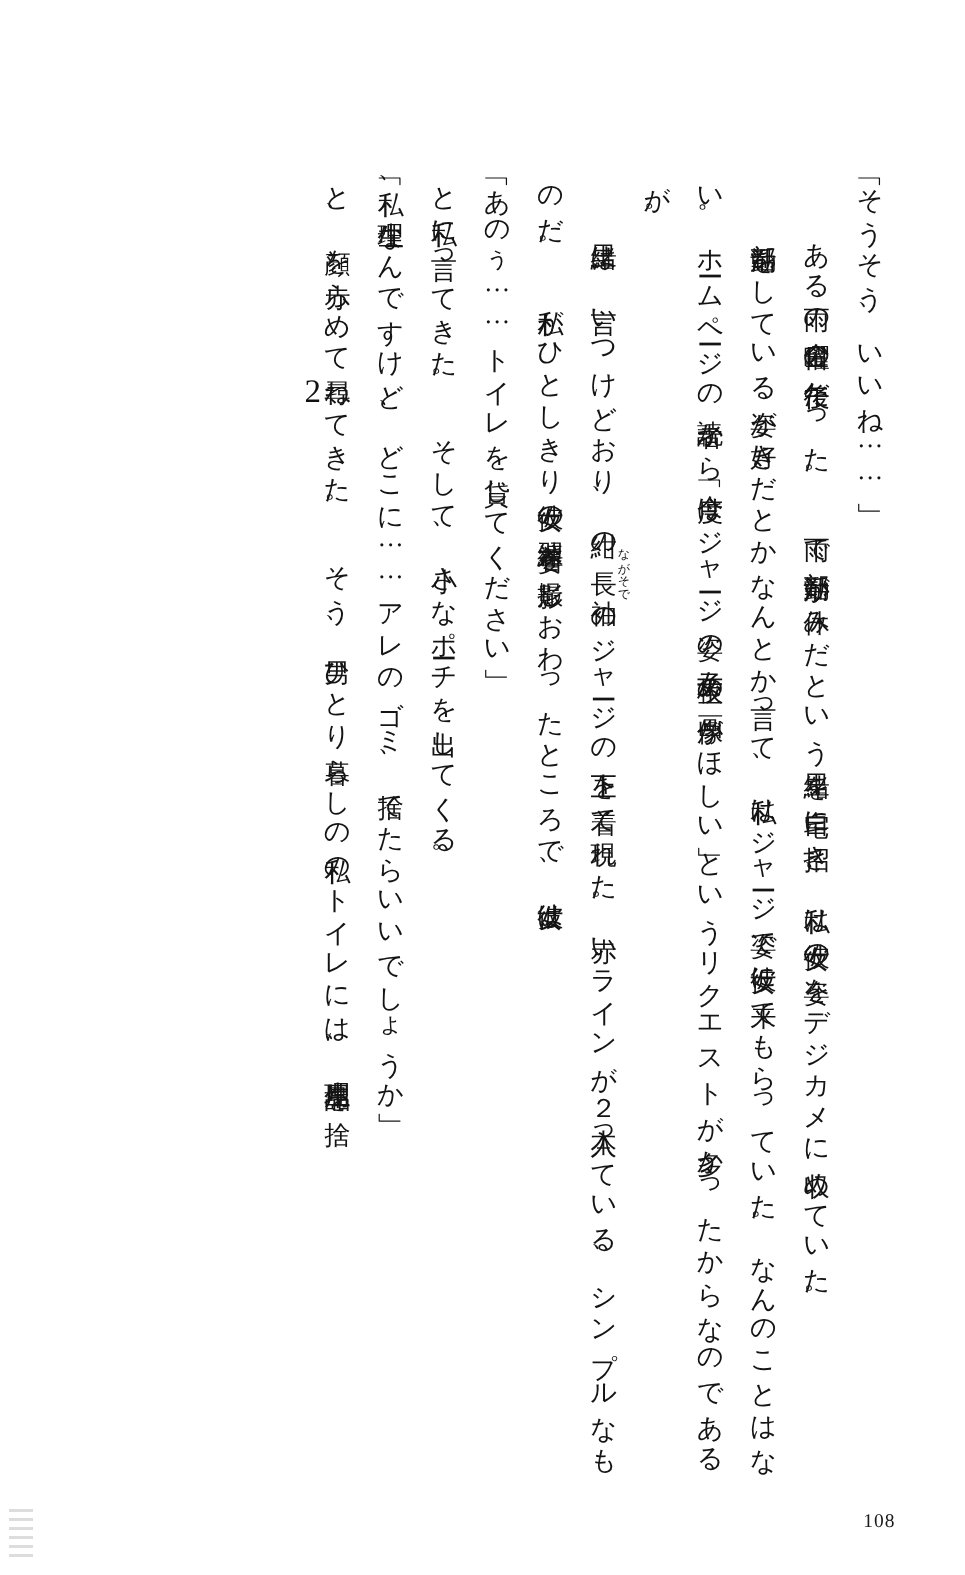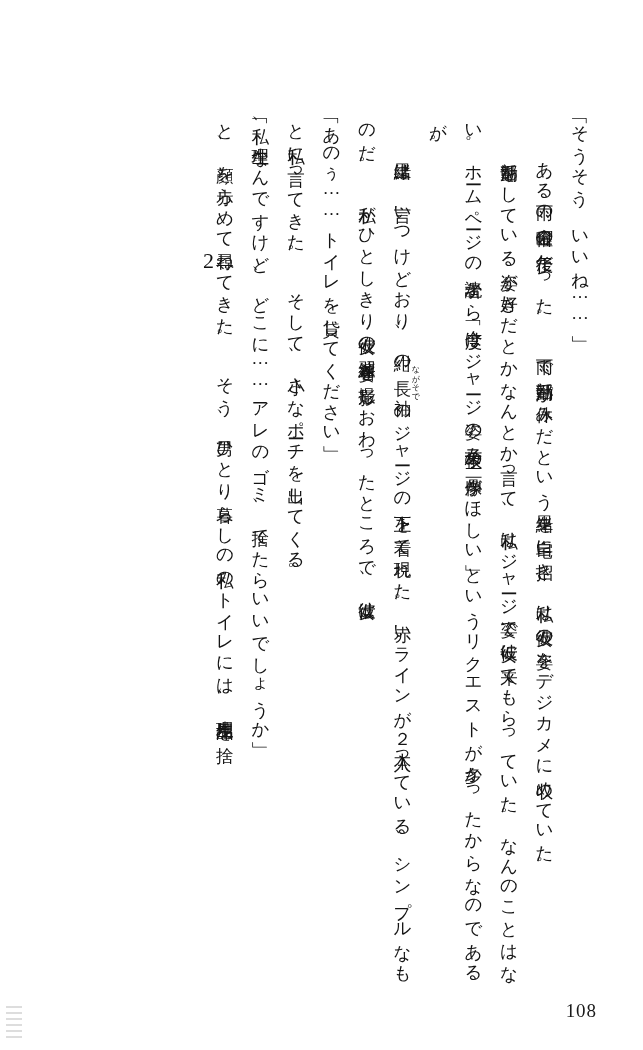--- a/index.html
+++ b/index.html
@@ -61,21 +61,21 @@
     top: 248px;
     font-size: 22px;
     font-family: "Liberation Serif", "DejaVu Serif", serif;
     color: #111111;
   }
   
   .page-number {
     position: absolute;
     right: 46px;
     bottom: 28px;
-    font-size: 19px;
+    font-size: 13px;
     letter-spacing: 0.05em;
     color: #1a1a1a;
     font-family: "Liberation Serif", "DejaVu Serif", serif;
   }
   
   .scan-artifact {
     position: absolute;
     left: 6px;
     bottom: 10px;
     width: 16px;

